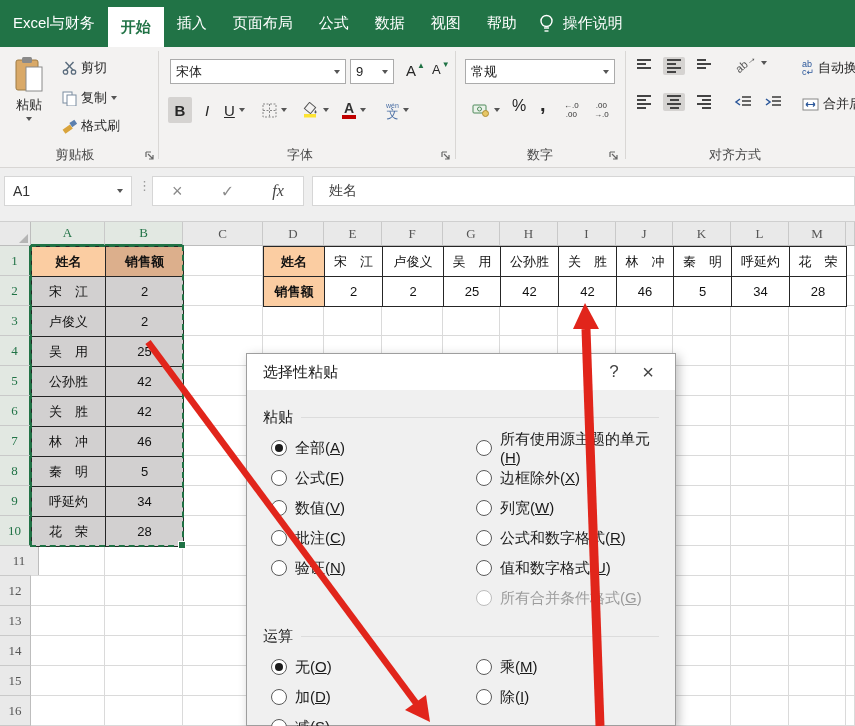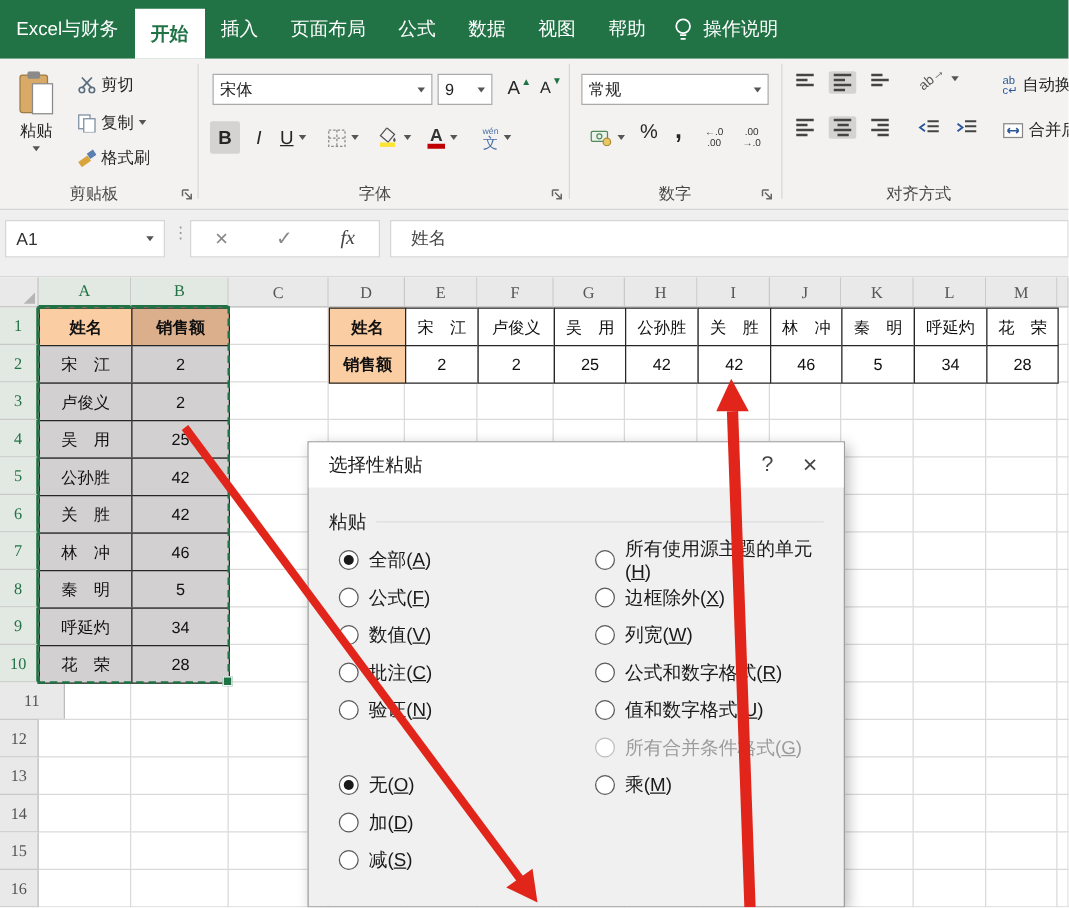--- a/index.html
+++ b/index.html
@@ -347,21 +347,21 @@
       <div class="rh sel" style="left: 0px; top: 24px; width: 31px; height: 30px;">1</div>
       <div class="rh sel" style="left: 0px; top: 54px; width: 31px; height: 30px;">2</div>
       <div class="rh sel" style="left: 0px; top: 84px; width: 31px; height: 30px;">3</div>
       <div class="rh sel" style="left: 0px; top: 114px; width: 31px; height: 30px;">4</div>
       <div class="rh sel" style="left: 0px; top: 144px; width: 31px; height: 30px;">5</div>
       <div class="rh sel" style="left: 0px; top: 174px; width: 31px; height: 30px;">6</div>
       <div class="rh sel" style="left: 0px; top: 204px; width: 31px; height: 30px;">7</div>
       <div class="rh sel" style="left: 0px; top: 234px; width: 31px; height: 30px;">8</div>
       <div class="rh sel" style="left: 0px; top: 264px; width: 31px; height: 30px;">9</div>
       <div class="rh sel" style="left: 0px; top: 294px; width: 31px; height: 30px;">10</div>
-      <div class="rh" style="left: 0px; top: 324px; width: 52px; height: 30px;">11</div>
+      <div class="rh" style="left: 0px; top: 324px; width: 39px; height: 30px;">11</div>
       <div class="rh" style="left: 0px; top: 354px; width: 31px; height: 30px;">12</div>
       <div class="rh" style="left: 0px; top: 384px; width: 31px; height: 30px;">13</div>
       <div class="rh" style="left: 0px; top: 414px; width: 31px; height: 30px;">14</div>
       <div class="rh" style="left: 0px; top: 444px; width: 31px; height: 30px;">15</div>
       <div class="rh" style="left: 0px; top: 474px; width: 31px; height: 30px;">16</div>
       <div class="cell" style="left: 31px; top: 24px; width: 74px; height: 30px;"></div>
       <div class="cell" style="left: 31px; top: 54px; width: 74px; height: 30px;"></div>
       <div class="cell" style="left: 31px; top: 84px; width: 74px; height: 30px;"></div>
       <div class="cell" style="left: 31px; top: 114px; width: 74px; height: 30px;"></div>
       <div class="cell" style="left: 31px; top: 144px; width: 74px; height: 30px;"></div>
@@ -685,20 +685,24 @@
             <div class="radio-row">
               <span class="rb"></span>
               <span><span>值和数字格式(</span><span class="akey">U</span><span>)</span></span>
             </div>
             <div class="radio-row disabled">
               <span class="rb"></span>
               <span><span>所有合并条件格式(</span><span class="akey">G</span><span>)</span></span>
             </div>
           </div>
       </div>
+      <div class="gbox" style="margin-top:14px">
+        <span>运算</span>
+          <span class="gline"></span>
+      </div>
       <div class="rcols">
         <div class="rcol-l" id="op-left">
             <div class="radio-row">
               <span class="rb">
                 <span class="dot"></span>
               </span>
               <span><span>无(</span><span class="akey">O</span><span>)</span></span>
             </div>
             <div class="radio-row">
               <span class="rb"></span>
@@ -706,20 +710,24 @@
             </div>
             <div class="radio-row">
               <span class="rb"></span>
               <span><span>减(</span><span class="akey">S</span><span>)</span></span>
             </div>
           </div>
         <div class="rcol-r" id="op-right">
             <div class="radio-row">
               <span class="rb"></span>
               <span><span>乘(</span><span class="akey">M</span><span>)</span></span>
+            </div>
+            <div class="radio-row">
+              <span class="rb"></span>
+              <span><span>除(</span><span class="akey">I</span><span>)</span></span>
             </div>
           </div>
       </div>
     </div>
   </div>
 
   <svg class="arrows" width="855" height="726" viewBox="0 0 855 726">
     <line x1="148" y1="342" x2="416" y2="703" stroke="#E1251B" stroke-width="6.5"></line>
     <polygon points="430,722 405,710 426,695" fill="#E1251B"></polygon>
     <line x1="600" y1="726" x2="586" y2="329" stroke="#E1251B" stroke-width="9"></line>

